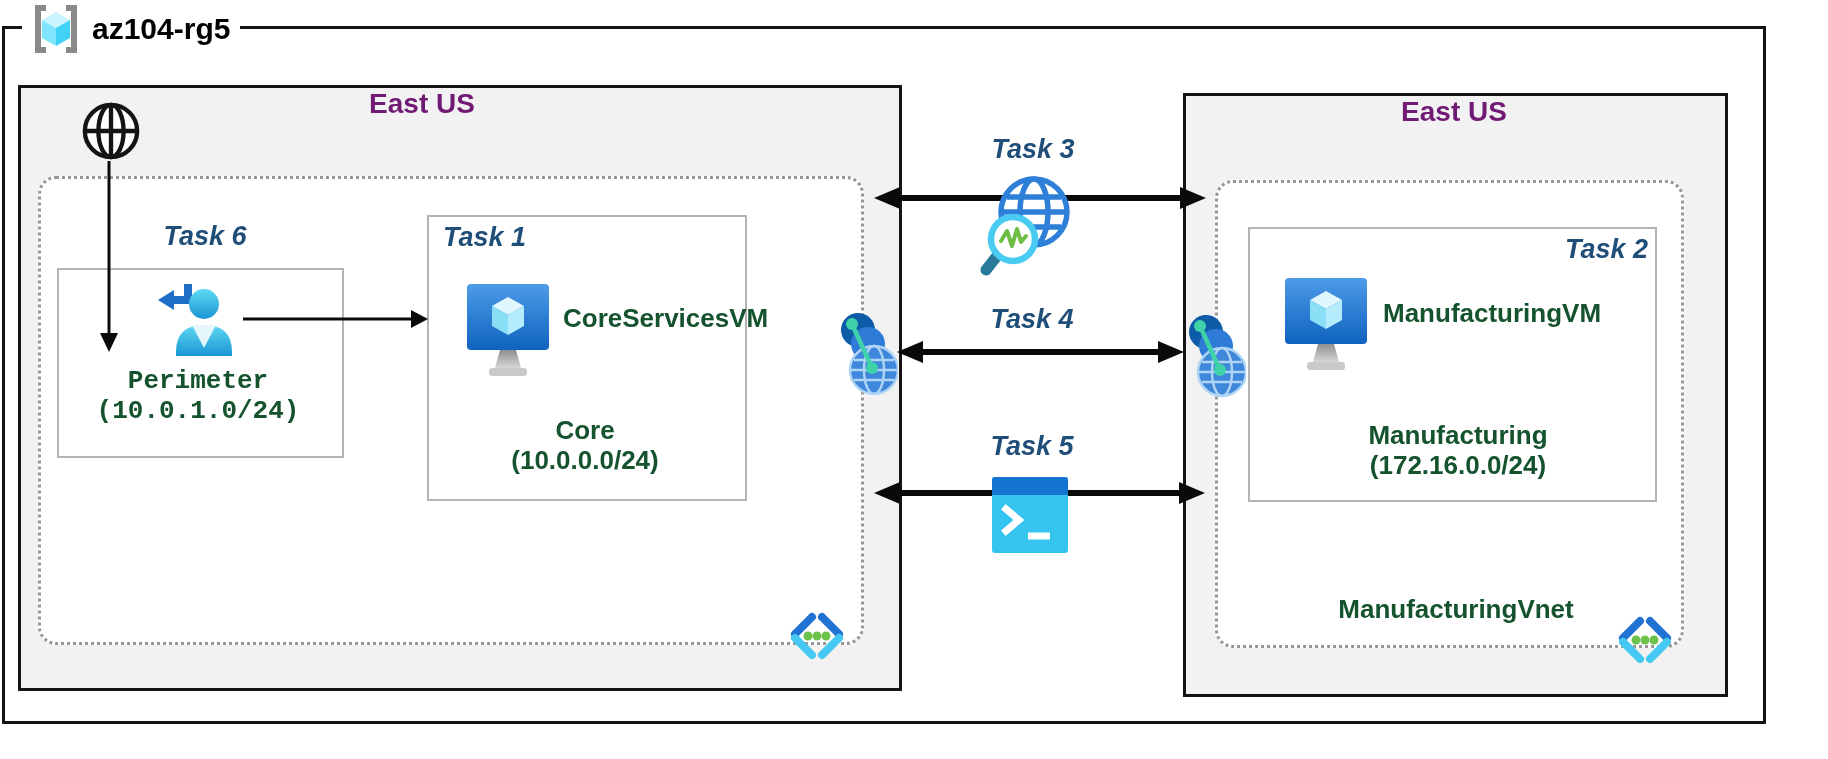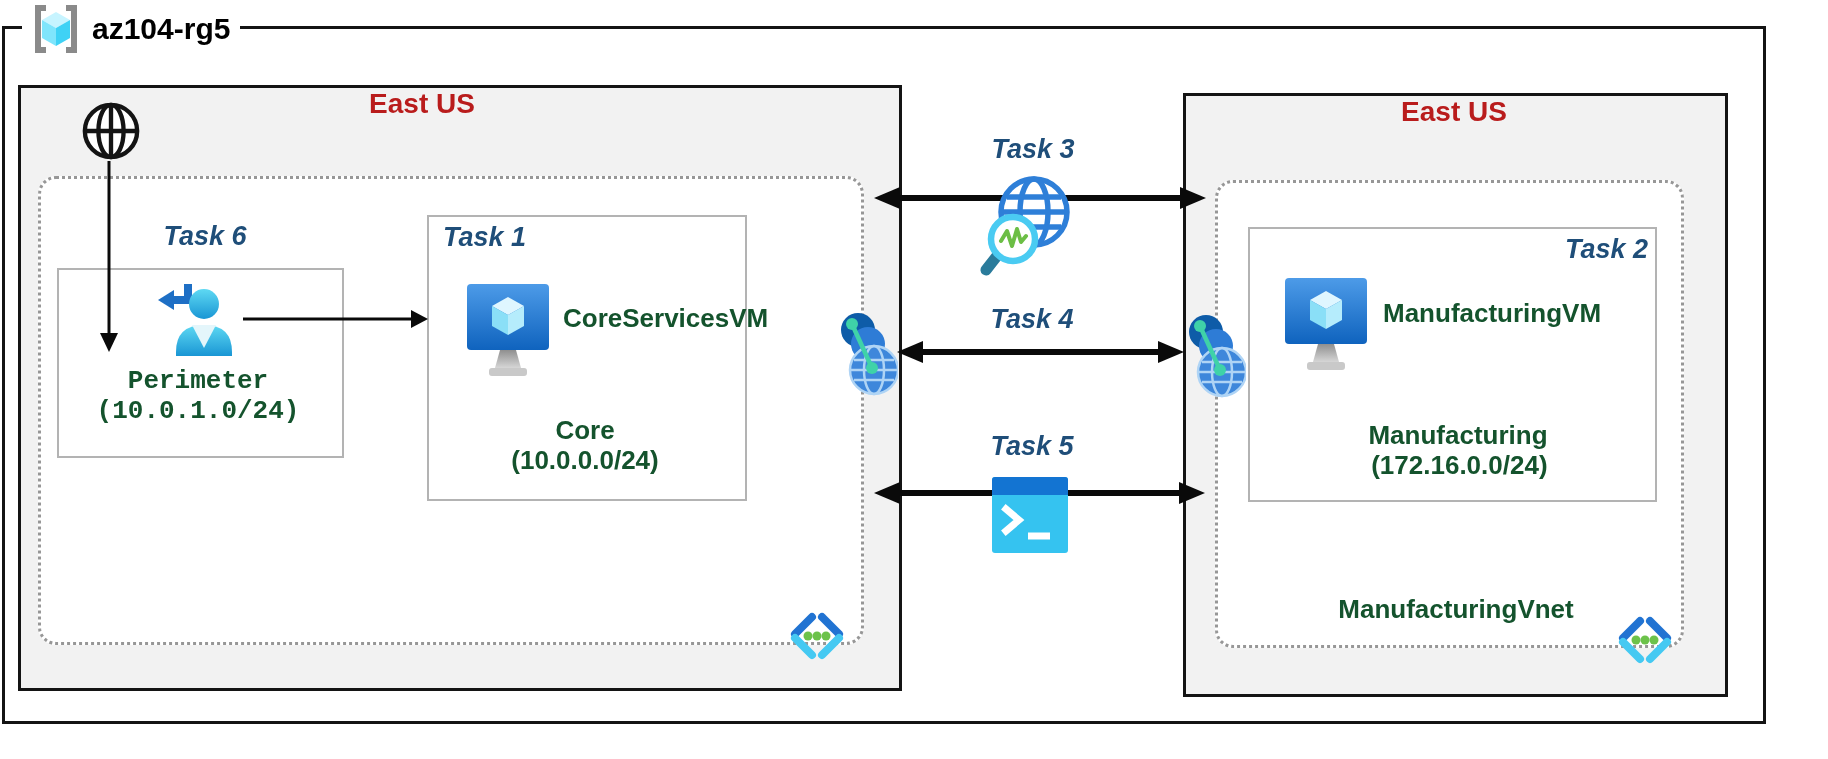--- a/index.html
+++ b/index.html
@@ -9,21 +9,21 @@
   }
   .abs{position:absolute;}
   
   .outer-frame{left:2px;top:26px;width:1758px;height:692px;border:3px solid #141414;background:#fff;}
   .rg-chip{left:22px;top:0;height:58px;display:flex;align-items:center;gap:10px;background:#fff;padding:0 10px 0 8px;z-index:6;}
   .rg-title{font-size:30px;color:#000;white-space:nowrap;}
   
   .region{background:#F2F2F2;border:3px solid #141414;z-index:1;}
   .region-left{left:18px;top:85px;width:878px;height:600px;}
   .region-right{left:1183px;top:93px;width:539px;height:598px;}
-  .region-title{font-size:28px;color:#b91c1c;transform:translateX(-50%);z-index:6;white-space:nowrap;}
+  .region-title{font-size:28px;color:#701a75;transform:translateX(-50%);z-index:6;white-space:nowrap;}
   
   .vnet-box{border:3px dotted #979797;border-radius:18px;background:#fff;z-index:2;}
   .vnet-left{left:38px;top:176px;width:820px;height:463px;}
   .vnet-right{left:1215px;top:180px;width:463px;height:462px;}
   
   .sub-box{background:#fff;border:2px solid #B3B3B3;z-index:3;}
   .perimeter-box{left:57px;top:268px;width:283px;height:186px;}
   .task1-box{left:427px;top:215px;width:316px;height:282px;}
   .task2-box{left:1248px;top:227px;width:405px;height:271px;}
   .task-label{font-size:27px;color:#1F4E79;z-index:6;white-space:nowrap;font-style:italic;}
@@ -129,21 +129,21 @@
   <div class="abs task-label" style="left:1248px;top:234px;width:400px;text-align:right;padding-right:52px;">Task 2</div>
   <svg class="abs icon" style="left:1282px;top:276px;" width="88" height="95" viewBox="0 0 88 95">
     <rect x="3" y="2" width="82" height="66" rx="4" fill="url(#vmscr)"></rect>
     <polygon points="44,15 60,24 44,33 28,24" fill="#DFF6FF"></polygon>
     <polygon points="28,24 44,33 44,53 28,44" fill="#8ADFF7"></polygon>
     <polygon points="60,24 44,33 44,53 60,44" fill="#B5ECFC"></polygon>
     <polygon points="36,68 52,68 57,86 31,86" fill="url(#vmstand)"></polygon>
     <rect x="25" y="86" width="38" height="8" rx="3" fill="#C9C9C9"></rect>
   </svg>
   <div class="abs name-label" style="left:1383px;top:298px;">ManufacturingVM</div>
-  <div class="abs name-label center-2line" style="left:1458px;top:420px;text-align:right;">
+  <div class="abs name-label center-2line" style="left:1458px;top:420px;">
     <div>Manufacturing</div>
     <div>(172.16.0.0/24)</div>
   </div>
 
   <div class="abs name-label center-2line" style="left:1456px;top:594px;">
     <div>ManufacturingVnet</div>
   </div>
 
   <svg class="abs icon" style="left:1616px;top:616px;" width="58" height="48" viewBox="0 0 58 46">
     <line x1="24" y1="4" x2="7" y2="21" stroke="#2173D2" stroke-width="8" stroke-linecap="round"></line>

